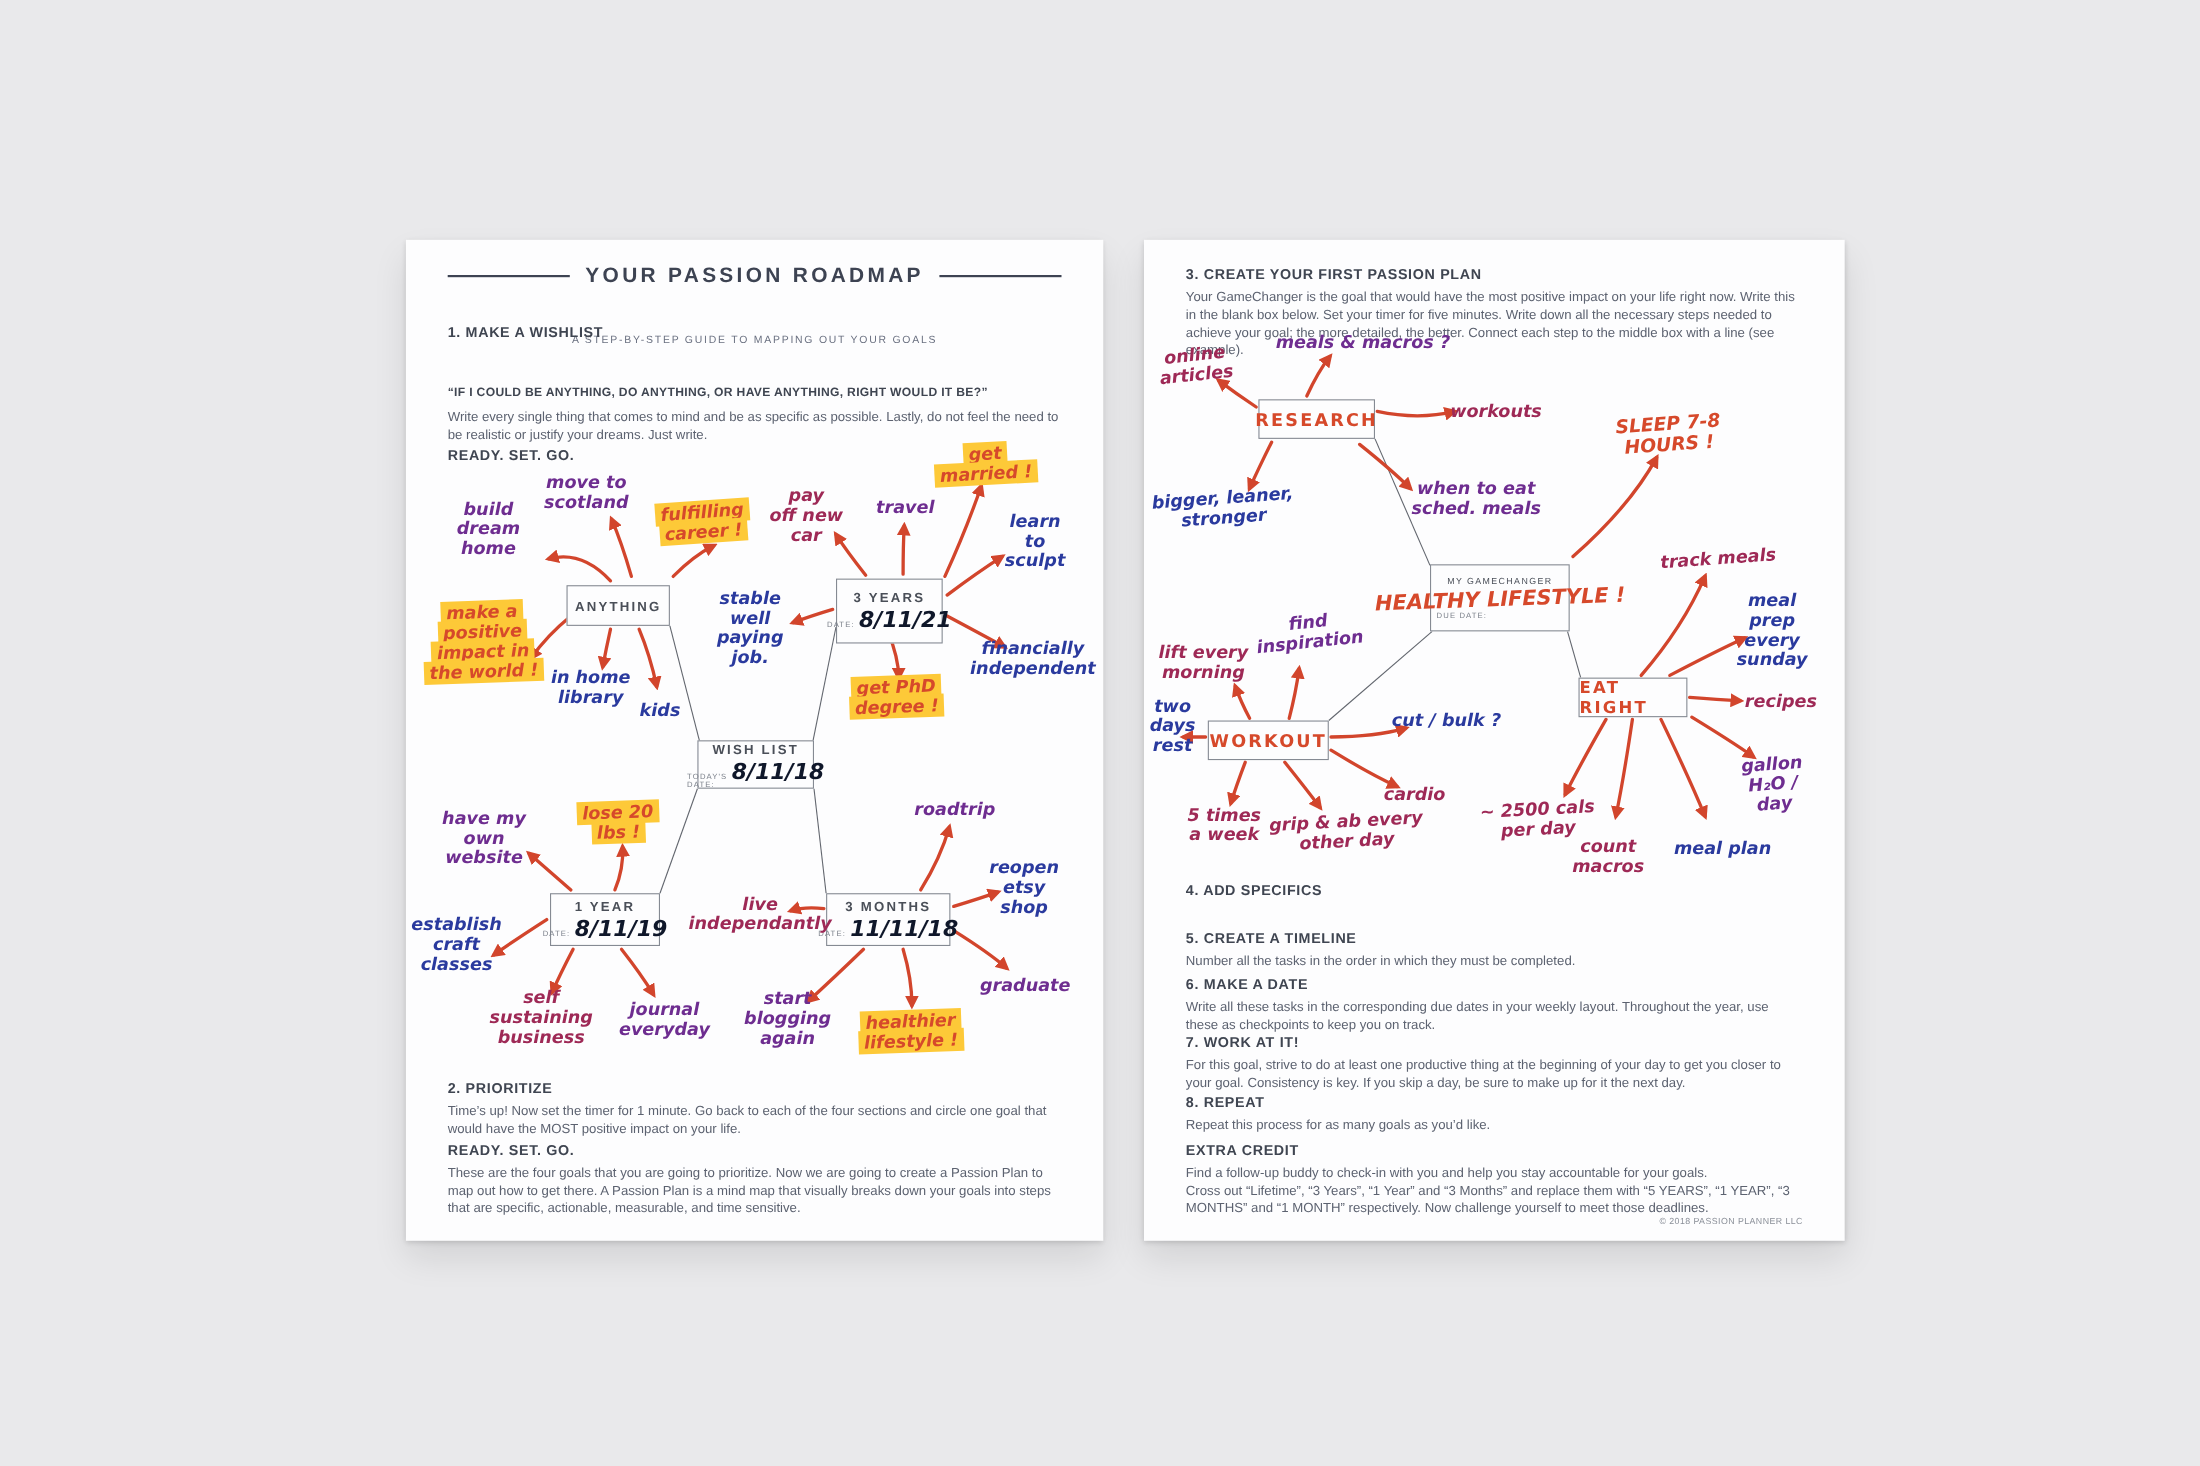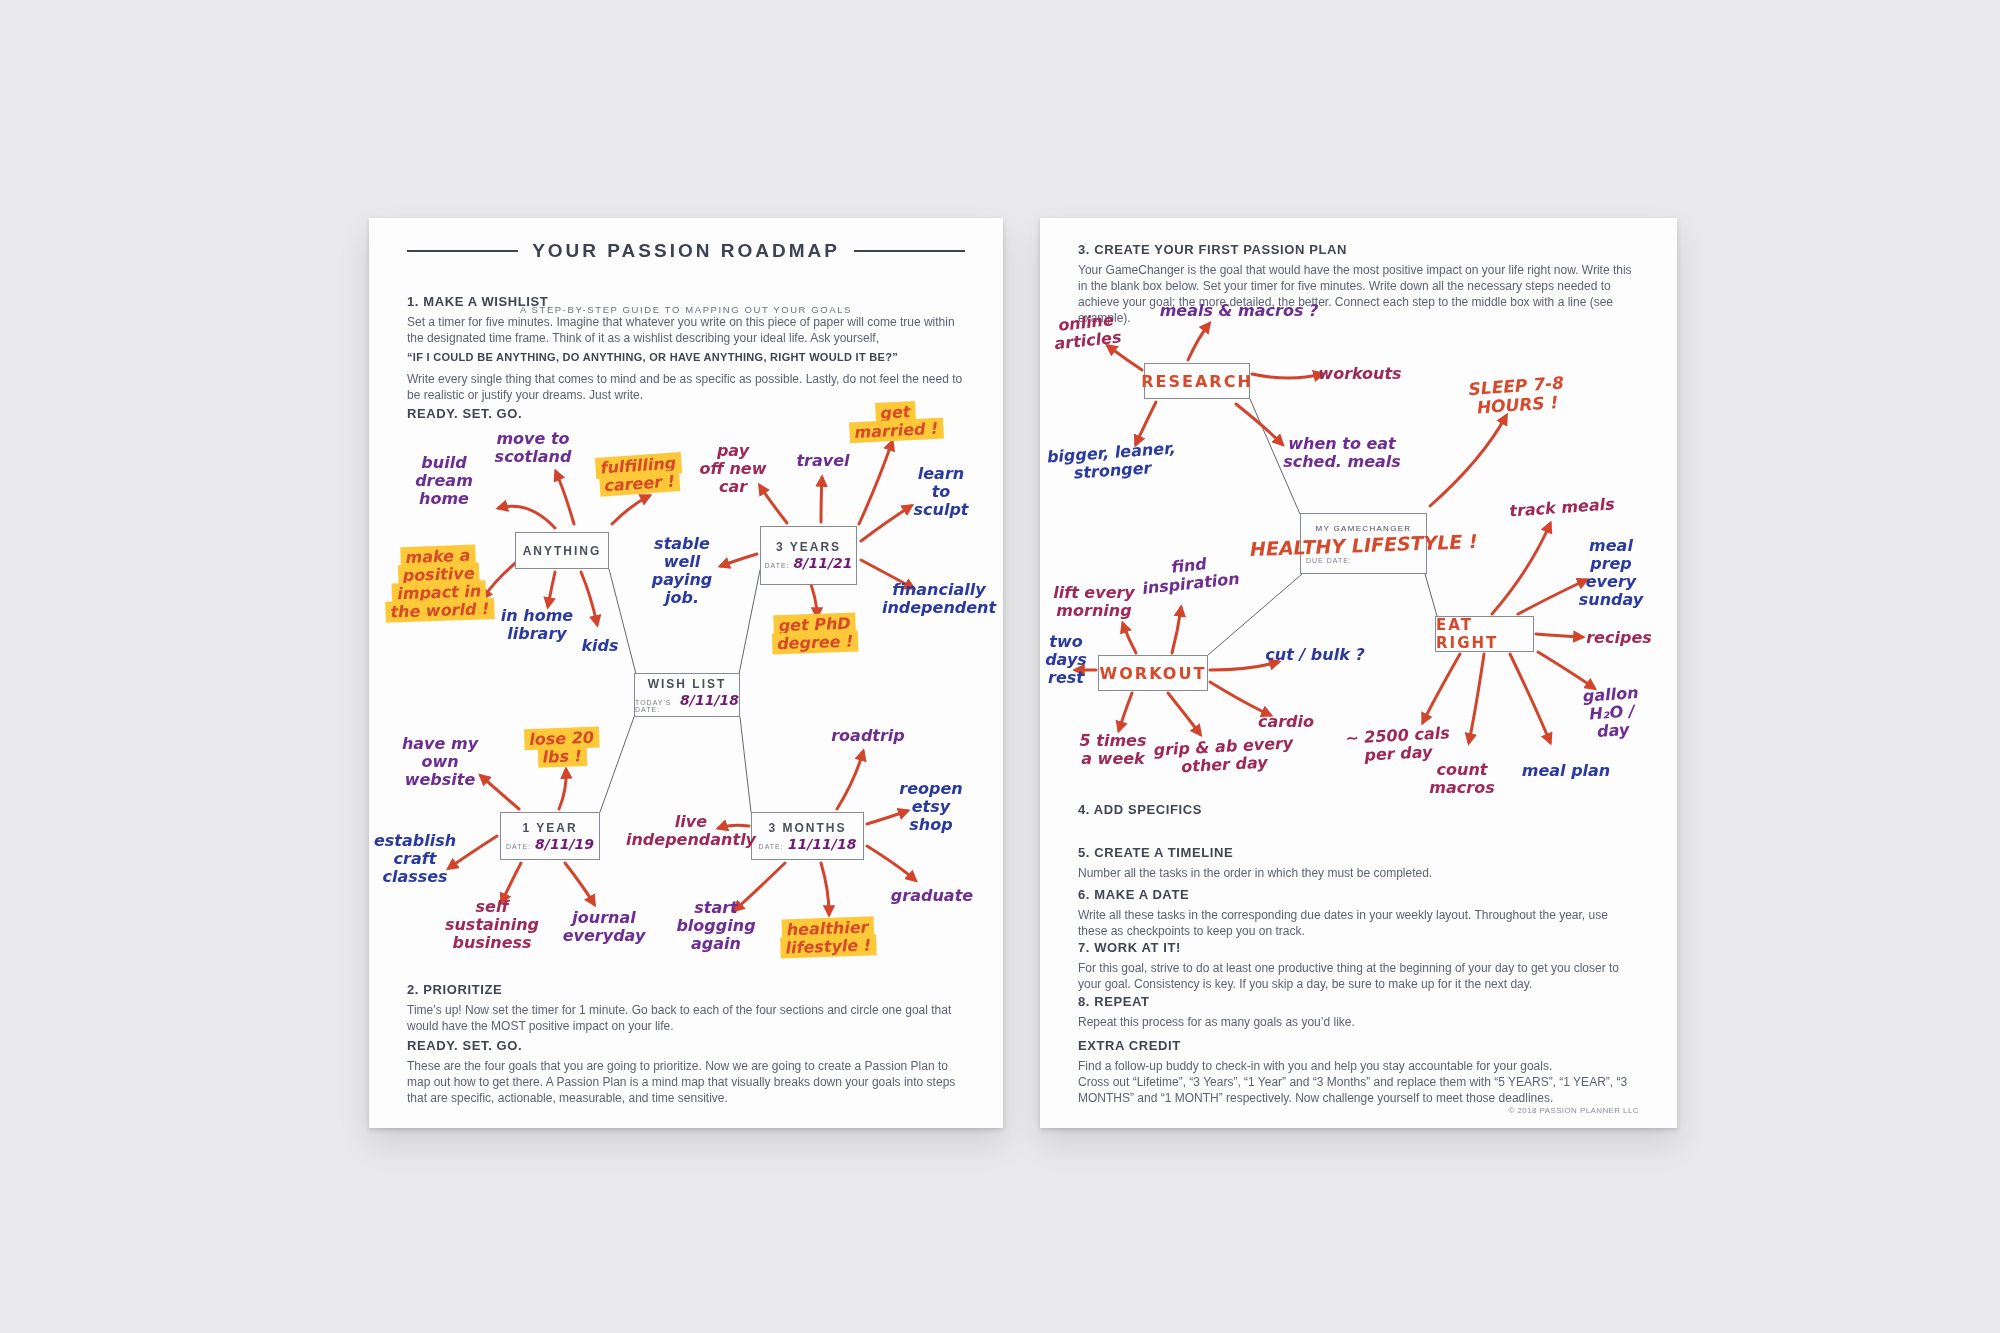--- a/index.html
+++ b/index.html
@@ -27,21 +27,21 @@
   
   .maplayer{position:absolute;inset:0;pointer-events:none;}
   svg.wires{position:absolute;inset:0;z-index:1;}
   .mbox{position:absolute;z-index:2;background:#fdfdfe;border:1px solid #84899297;
         border:1px solid #858a93;display:flex;flex-direction:column;align-items:center;
         justify-content:center;box-sizing:border-box;}
   .mbox-label{font-size:12px;font-weight:bold;letter-spacing:2px;color:#4a4f58;}
   .mbox-date{display:flex;align-items:baseline;gap:4px;margin-top:1px;}
   .dlabel{font-size:7px;letter-spacing:1px;color:#7b808a;}
   .dval{font-family:"DejaVu Sans",sans-serif;font-style:italic;font-weight:bold;
-        font-size:14px;color:#701a75;}
+        font-size:20px;color:#0f172a;}
   .hand-label{font-family:"DejaVu Sans",sans-serif;font-weight:bold;letter-spacing:2px;
         font-size:16px;color:#d6492b;}
   .gbox .glabel{font-size:8px;letter-spacing:1.3px;color:#4a4f58;}
   .gbox .gval{font-family:"DejaVu Sans",sans-serif;font-style:italic;font-weight:bold;
         font-size:19px;color:#d6492b;white-space:nowrap;transform:rotate(-2deg);margin:1px 0;}
   .gbox .gdue{font-size:7px;letter-spacing:1px;color:#7b808a;align-self:flex-start;margin-left:5px;}
 
   
   .hw{position:absolute;z-index:3;font-family:"DejaVu Sans",sans-serif;font-style:italic;
       font-weight:bold;font-size:16px;line-height:1.13;text-align:center;white-space:pre-line;
@@ -59,21 +59,20 @@
 
   <div class="paper left">
     <div class="title-row">
       <span class="rule"></span>
       <h1>YOUR PASSION ROADMAP</h1>
       <span class="rule"></span>
     </div>
     <div class="subtitle">A STEP-BY-STEP GUIDE TO MAPPING OUT YOUR GOALS</div>
 
     <h2 class="h" style="top:76px">1. MAKE A WISHLIST</h2>
-    <p class="b" style="top:97px">Set a timer for five minutes. Imagine that whatever you write on this piece of paper will come true within the designated time frame. Think of it as a wishlist describing your ideal life. Ask yourself,</p>
     <h3 class="q" style="top:133px">“IF I COULD BE ANYTHING, DO ANYTHING, OR HAVE ANYTHING, RIGHT WOULD IT BE?”</h3>
     <p class="b" style="top:154px">Write every single thing that comes to mind and be as specific as possible. Lastly, do not feel the need to be realistic or justify your dreams. Just write.</p>
     <h2 class="h" style="top:188px">READY. SET. GO.</h2>
 
     <div class="maplayer">
       <svg class="wires" width="634" height="910" viewBox="0 0 634 910">
         <defs>
           <marker id="arwL" viewBox="0 0 10 10" refX="7" refY="5" markerWidth="4.2" markerHeight="4.2" orient="auto-start-reverse">
             <path d="M0,0 L10,5 L0,10 z" fill="#d2452c"></path>
           </marker>

